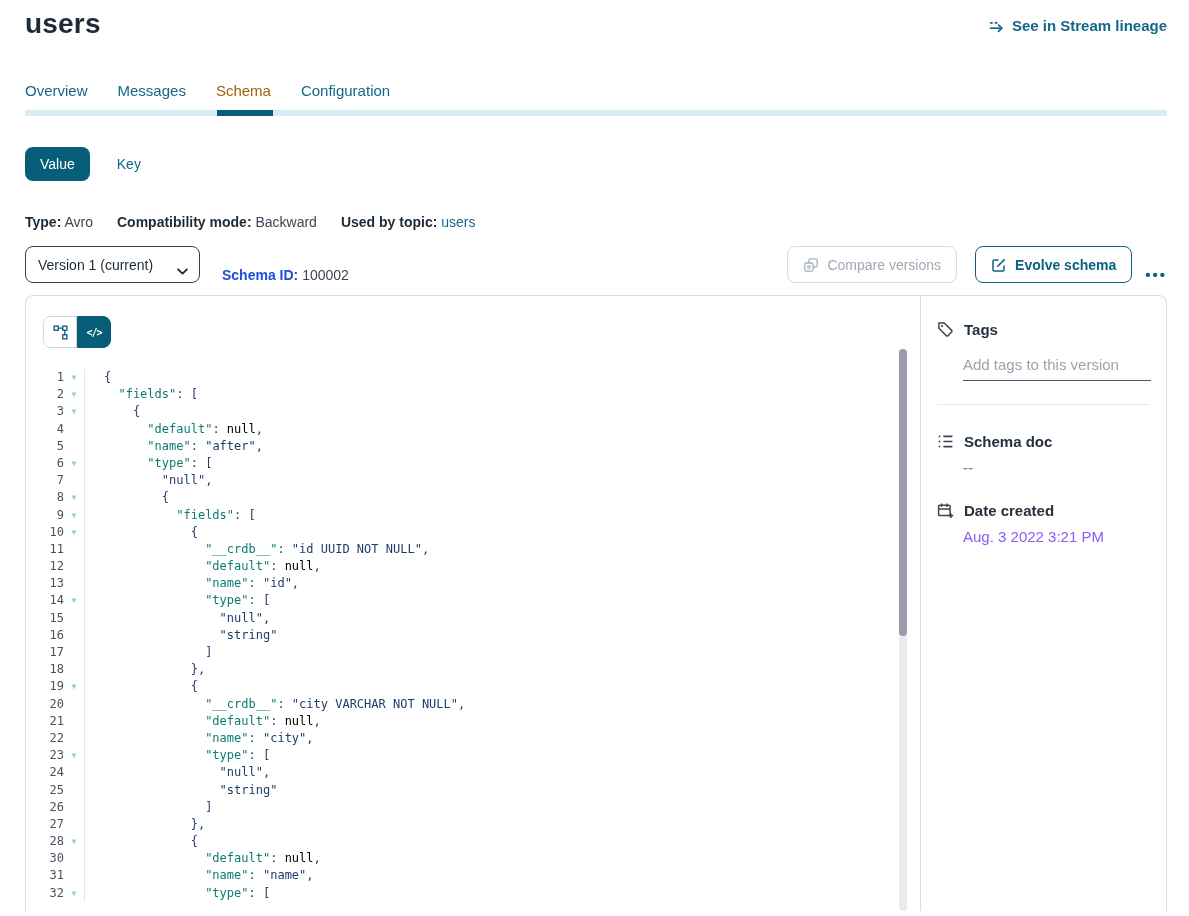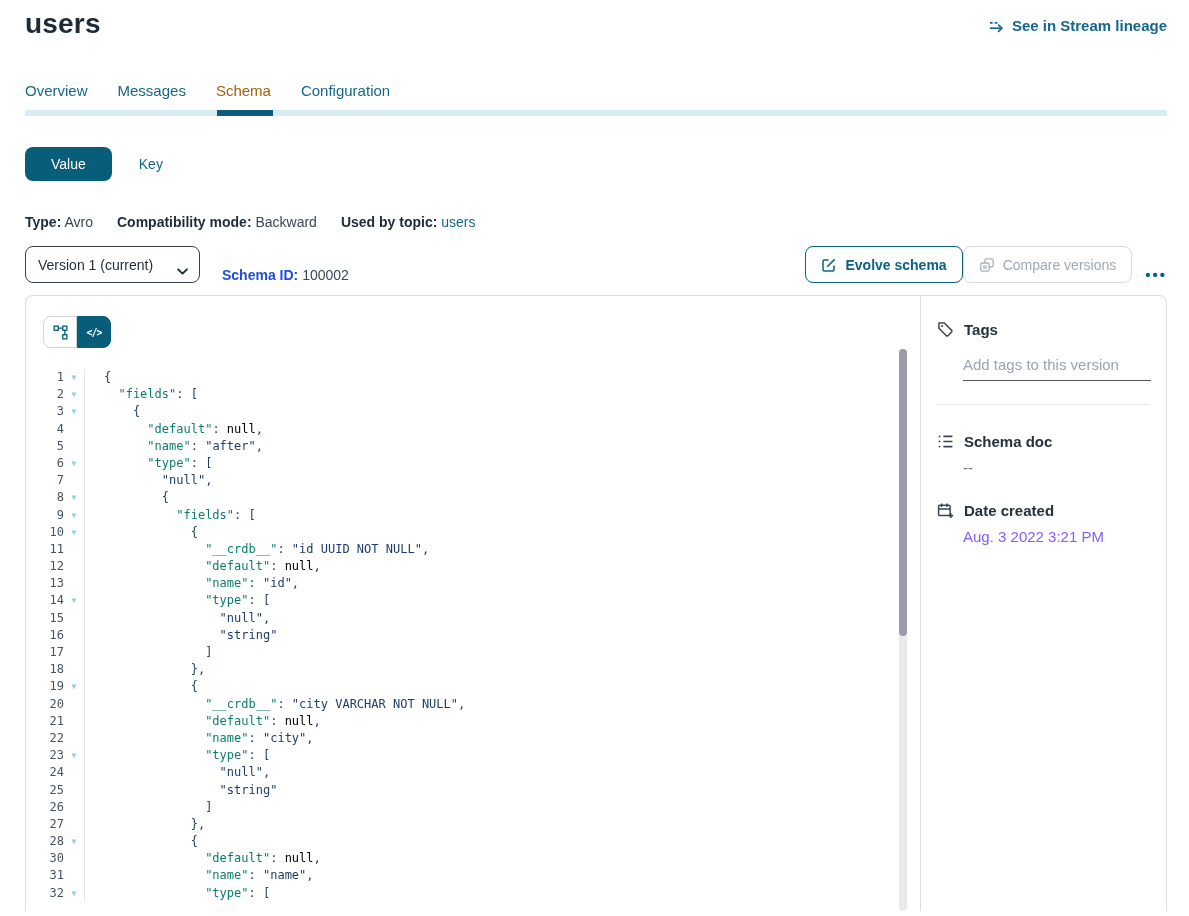--- a/index.html
+++ b/index.html
@@ -18,21 +18,21 @@
 
   
   .tabs { display:flex; gap:30px; margin-top:42px; font-size:15px; }
   .tab { color:#14678a; cursor:pointer; }
   .tab.active { color:#a16207; cursor:default; }
   .tab-track { margin-top:11px; height:6px; background:#d8ecf4; position:relative; }
   .tab-active-seg { position:absolute; left:192px; top:0; width:56px; height:6px; background:#0a5c7e; }
 
   
   .vk-row { margin-top:31px; display:flex; align-items:center; gap:27px; }
-  .value-btn { background:#085d79; color:#fff; border:none; border-radius:8px; padding:9px 26px; font-size:14px; font-family:inherit; cursor:pointer; }
+  .value-btn { background:#085d79; color:#fff; border:none; border-radius:8px; padding:9px 15px; font-size:14px; font-family:inherit; cursor:pointer; }
   .key-link { color:#14678a; font-size:14px; cursor:pointer; }
 
   
   .meta-row { margin-top:33px; font-size:14px; display:flex; gap:24px; color:#3a4654; }
   .meta-pair b { color:#1d2b38; font-weight:700; }
   .meta-link { color:#14678a; cursor:pointer; }
 
   
   .controls-row { margin-top:16px; display:flex; align-items:flex-end; }
   .select-wrap { position:relative; display:inline-block; }
@@ -143,38 +143,38 @@
         <svg width="11" height="7" viewBox="0 0 10 6" fill="none" stroke="#1d2b38" stroke-width="1.7" stroke-linecap="round" stroke-linejoin="round">
             <path d="M1 1 L5 5 L9 1"></path>
           </svg>
       </span>
     </span>
     <span class="schema-id">
       <b>Schema ID:</b>
       <span>100002</span>
     </span>
     <span class="flex-sp"></span>
-    <button class="btn-outline btn-evolve">
-      <span style="display:flex">
-        <svg width="16" height="16" viewBox="0 0 16 16" fill="none" stroke="#0a6183" stroke-width="1.5">
-          <path d="M13 8.5 V12.8 A1.2 1.2 0 0 1 11.8 14 H3.2 A1.2 1.2 0 0 1 2 12.8 V4.2 A1.2 1.2 0 0 1 3.2 3 H7.5"></path>
-          <path d="M6.2 9.8 L13.6 2.4" stroke-width="1.6"></path>
-        </svg>
-      </span>
-      <span>Evolve schema</span>
-    </button>
     <button class="btn-outline btn-compare" disabled="">
       <span style="display:flex">
         <svg width="16" height="16" viewBox="0 0 16 16" fill="none" stroke="#a7b0ba" stroke-width="1.3">
           <rect x="6" y="1.8" width="8.2" height="8.2" rx="1.5"></rect>
           <rect x="1.8" y="6" width="8.2" height="8.2" rx="1.5" fill="#ffffff"></rect>
           <path d="M4 9.2 H7.8 M4 11.2 H7.8"></path>
         </svg>
       </span>
       <span>Compare versions</span>
+    </button>
+    <button class="btn-outline btn-evolve">
+      <span style="display:flex">
+        <svg width="16" height="16" viewBox="0 0 16 16" fill="none" stroke="#0a6183" stroke-width="1.5">
+          <path d="M13 8.5 V12.8 A1.2 1.2 0 0 1 11.8 14 H3.2 A1.2 1.2 0 0 1 2 12.8 V4.2 A1.2 1.2 0 0 1 3.2 3 H7.5"></path>
+          <path d="M6.2 9.8 L13.6 2.4" stroke-width="1.6"></path>
+        </svg>
+      </span>
+      <span>Evolve schema</span>
     </button>
     <span class="more-btn">•••</span>
   </div>
 
   <div class="card">
 
     <div class="editor">
       <div class="view-toggle">
         <span class="vt-seg vt-tree">
           <span style="display:flex">

